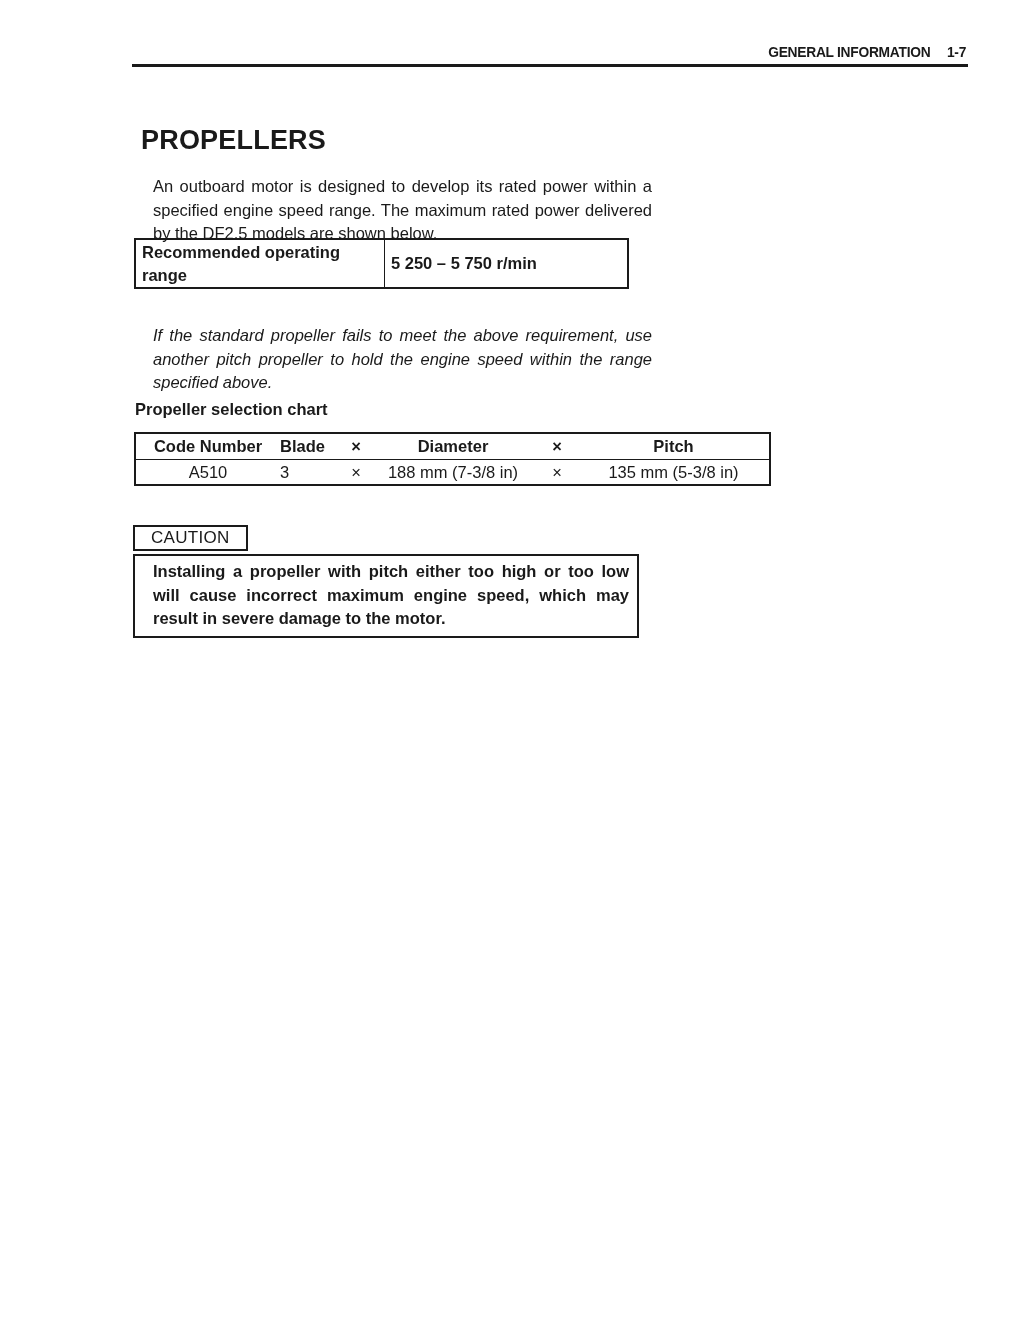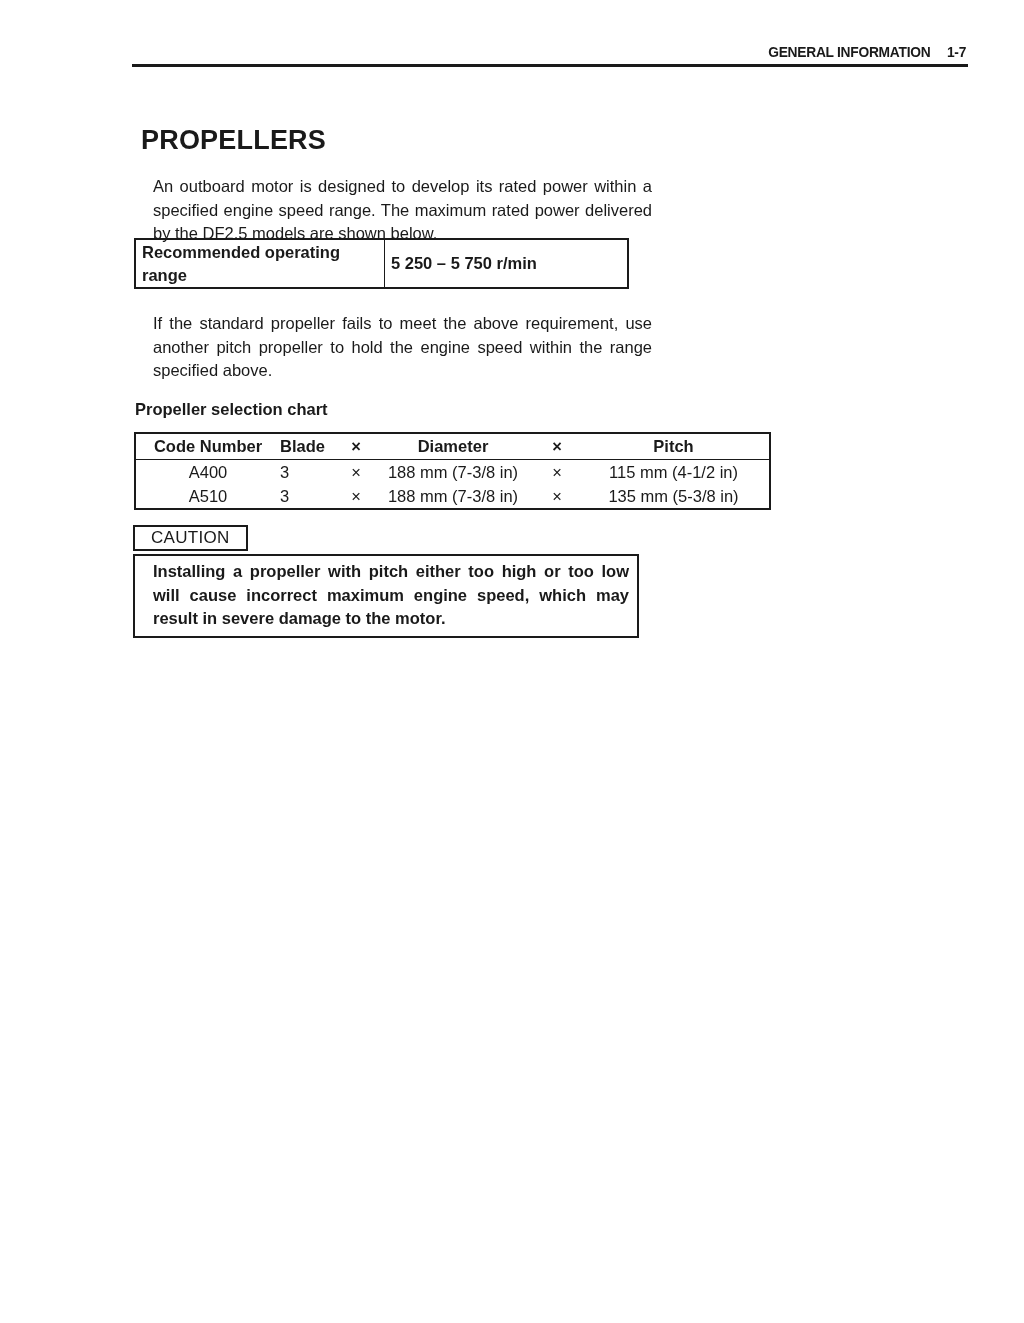--- a/index.html
+++ b/index.html
@@ -7,21 +7,21 @@
          font-family: "Liberation Sans", "DejaVu Sans", sans-serif; color: #1a1a1a; }
   .page-header { position: absolute; left: 132px; top: 40px; width: 836px; height: 28px; }
   .page-header .hdr-text { position: absolute; right: 2px; top: 3px; font-weight: bold;
       font-size: 15px; letter-spacing: -0.3px; transform: scaleX(0.92); transform-origin: right; }
   .page-header .hdr-text span.pg { margin-left: 18px; }
   .page-header .rule { position: absolute; left: 0; right: 0; top: 24px; height: 3px; background: #1a1a1a; }
 
   .section-title { position: absolute; left: 135px; top: 119px; font-size: 27px; font-weight: bold; margin: 6px; letter-spacing: 0.2px; }
   .para { position: absolute; left: 135px; width: 499px; font-size: 16.5px; line-height: 23.5px; text-align: justify; margin: 18px; }
   .para.p1 { top: 157px; }
-  .para.p2 { top: 294px; }
+  .para.p2 { top: 306px; font-style: italic; }
 
   table { border-collapse: collapse; }
   .spec-table { position: absolute; left: 134px; top: 238px; width: 495px; height: 50px; border: 2px solid #1a1a1a; padding-left: 18px; }
   .spec-table td { border: 1px solid #1a1a1a; font-weight: bold; font-size: 16.5px; padding: 0 6px; line-height: 23px; }
   .spec-table td.lbl { width: 236px; vertical-align: top; padding-top: 1px; }
   .spec-table td.val { text-align: left; vertical-align: middle; }
 
   .sub-title { position: absolute; left: 135px; top: 400px; font-size: 16.5px; font-weight: bold; margin: 0; }
 
   .prop-table { position: absolute; left: 134px; top: 432px; width: 637px; border: 2px solid #1a1a1a; font-size: 16.5px; }
@@ -72,28 +72,20 @@
       <th class="c-code">Code Number</th>
       <th class="c-blade">Blade</th>
       <th class="c-x1">×</th>
       <th class="c-dia">Diameter</th>
       <th class="c-x2">×</th>
       <th class="c-pitch">Pitch</th>
     </tr>
   </thead>
   <tbody>
     <tr>
-      <td class="c-code">A400</td>
-      <td class="c-blade">3</td>
-      <td class="c-x1">×</td>
-      <td class="c-dia">188 mm (7-3/8 in)</td>
-      <td class="c-x2">×</td>
-      <td class="c-pitch">115 mm (4-1/2 in)</td>
-    </tr>
-    <tr>
       <td class="c-code">A510</td>
       <td class="c-blade">3</td>
       <td class="c-x1">×</td>
       <td class="c-dia">188 mm (7-3/8 in)</td>
       <td class="c-x2">×</td>
       <td class="c-pitch">135 mm (5-3/8 in)</td>
     </tr>
   </tbody>
 </table>
 

